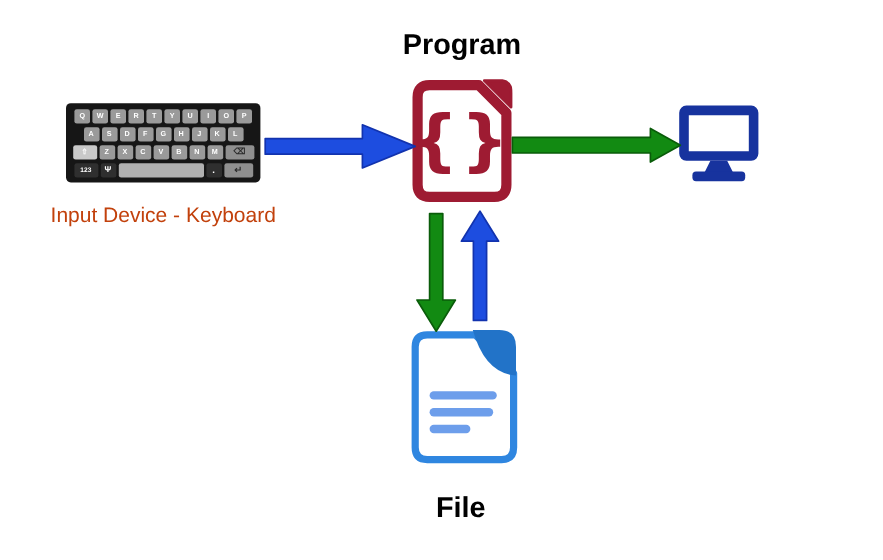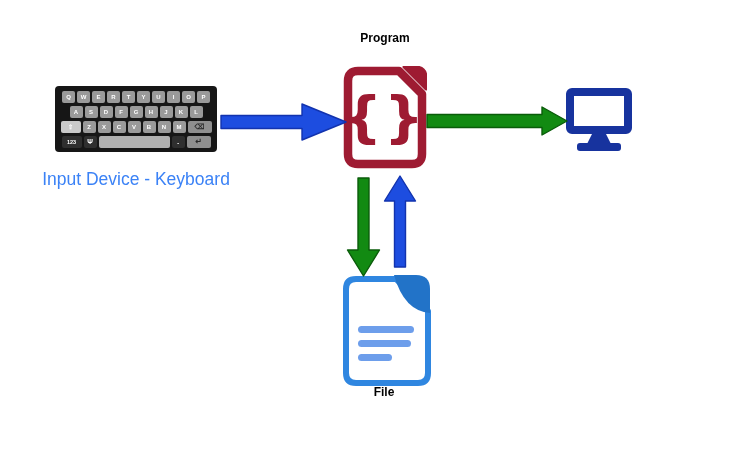--- a/index.html
+++ b/index.html
@@ -1,21 +1,21 @@
 <!DOCTYPE html>
 <html><head>
 <meta charset="utf-8">
 <style>
   html,body{margin:0;padding:0;background:#ffffff;}
   .canvas{
     position:relative;width:736px;height:467px;background:#ffffff;overflow:hidden;
     font-family:"Liberation Sans", sans-serif;
   }
-  .label{position:absolute;text-align:center;color:#3b82f6;font-size:17.5px;line-height:20px;}
-  .label.bold{font-weight:700;color:#000;font-size:12px;}
+  .label{position:absolute;text-align:center;color:#c2410c;font-size:17.5px;line-height:20px;}
+  .label.bold{font-weight:700;color:#000;font-size:24px;}
   svg{position:absolute;display:block;}
   .overlay{left:0;top:0;pointer-events:none;}
   .arrow-blue{stroke:#1233ae;stroke-width:1.4;stroke-linejoin:round;}
   .arrow-green{stroke:#0a5c0a;stroke-width:1.4;stroke-linejoin:round;}
 
   
   .kbd{
     position:absolute;left:55px;top:86px;width:162px;height:66px;
     background:#161616;border-radius:4px;box-sizing:border-box;
     display:flex;flex-direction:column;justify-content:center;gap:3px;padding:4px 5px;
@@ -98,21 +98,21 @@
     <rect x="15" y="59" width="44" height="8" rx="3" fill="#17339e"></rect>
   </svg>
 
   <svg style="left:340px;top:273px;" width="94" height="116" viewBox="0 0 94 116">
     <path d="M16 6 L56 6 L88 38 L88 100 Q88 110 78 110 L16 110 Q6 110 6 100 L6 16 Q6 6 16 6 Z" fill="#ffffff" stroke-width="6" stroke-linejoin="round" stroke="#2f86e0"></path>
     <path d="M54 2 L76 2 Q90 2 90 16 L90 40 Q64 38 54 2 Z" fill="#2273c8"></path>
     <rect x="18" y="53" width="56" height="7" rx="3.5" fill="#6d9eeb"></rect>
     <rect x="18" y="67" width="53" height="7" rx="3.5" fill="#6d9eeb"></rect>
     <rect x="18" y="81" width="34" height="7" rx="3.5" fill="#6d9eeb"></rect>
   </svg>
-  <div class="label bold" style="left:341px;top:382px;width:86px;">File</div>
+  <div class="label bold" style="left:341px;top:414px;width:86px;">File</div>
 
   <svg class="overlay" width="736" height="467" viewBox="0 0 736 467">
     <polygon class="arrow-blue" points="221,115.5 302,115.5 302,104 346,122 302,140 302,128.5 221,128.5" fill="#1d4de0"></polygon>
     <polygon class="arrow-green" points="427,114.5 542,114.5 542,107 567,121 542,135 542,127.5 427,127.5" fill="#128a12"></polygon>
     <polygon class="arrow-green" points="358,178 369,178 369,250 379.5,250 363.5,276 347.5,250 358,250" fill="#128a12"></polygon>
     <polygon class="arrow-blue" points="400,176 415.5,201 405.5,201 405.5,267 394.5,267 394.5,201 384.5,201" fill="#1d4de0"></polygon>
   </svg>
 
 </div>
 

